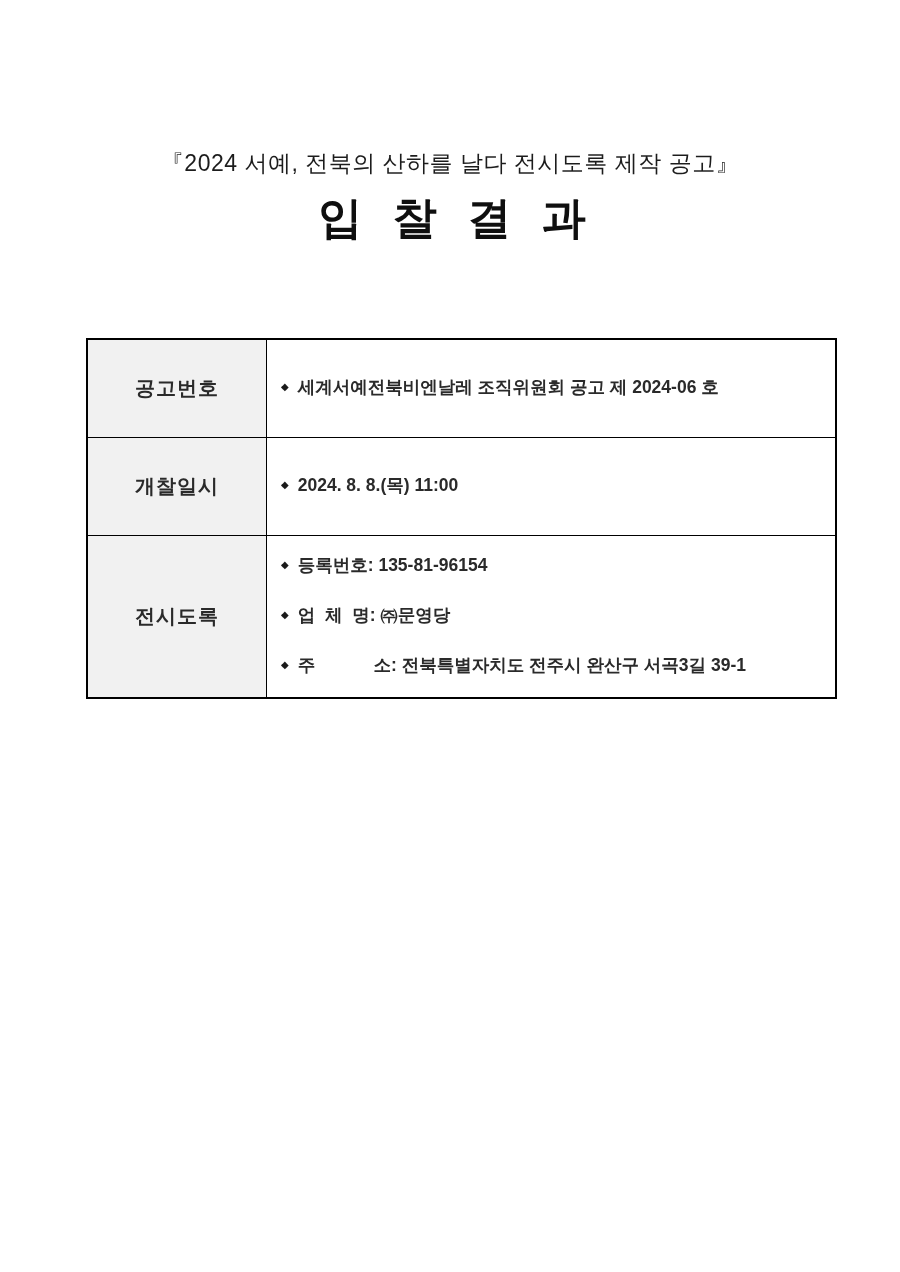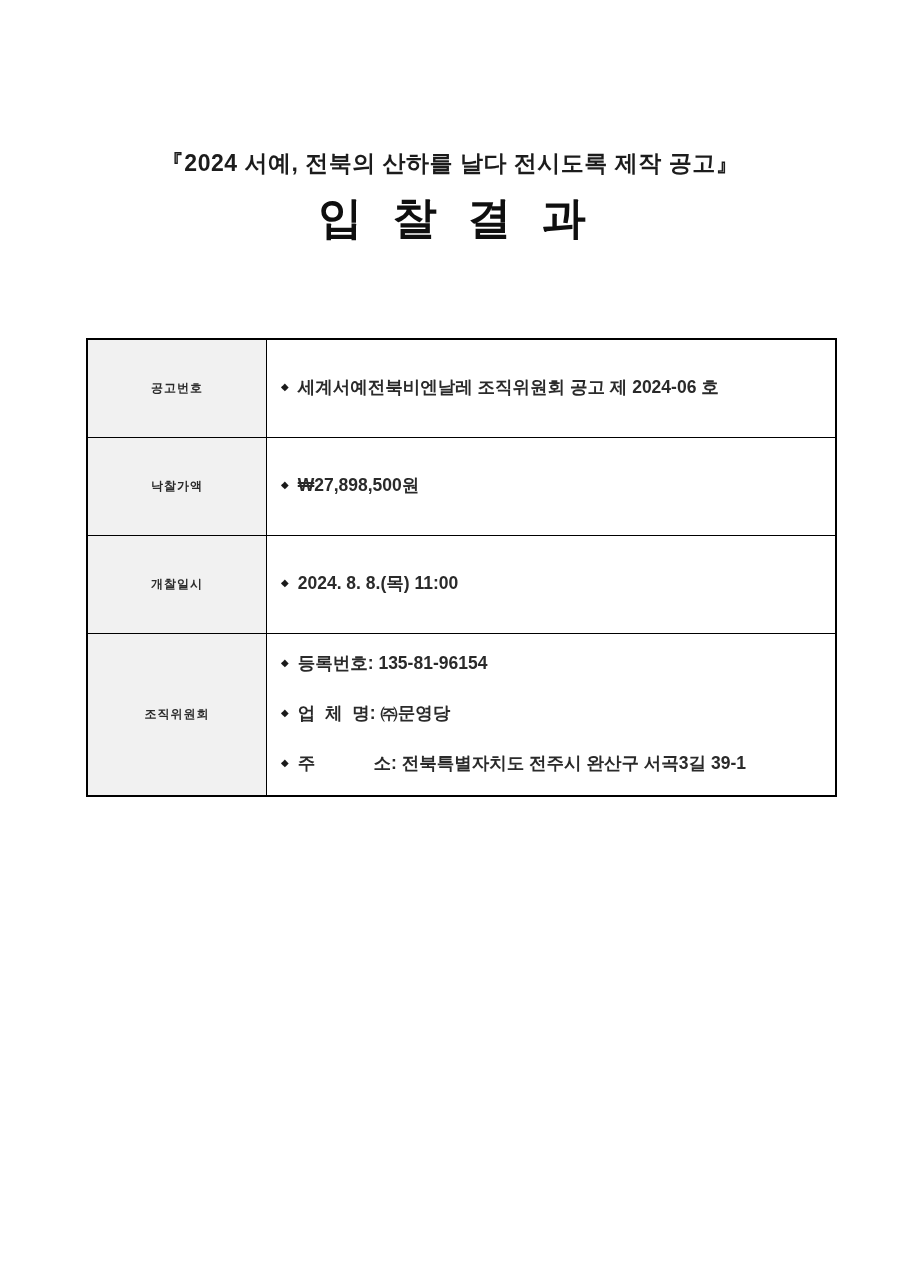--- a/index.html
+++ b/index.html
@@ -17,21 +17,21 @@
   .page {
     width: 900px;
     height: 1272px;
     position: relative;
   }
   .subtitle {
     margin: 0;
     padding-top: 148px;
     text-align: center;
     font-size: 23px;
-    font-weight: 700;
+    font-weight: 400;
     letter-spacing: 0.5px;
     color: #1c1c1c;
     white-space: pre;
     line-height: 30px;
   }
   .main-title {
     margin: 12px 0 0 6px;
     text-align: center;
     font-size: 44px;
     font-weight: 700;
@@ -49,21 +49,21 @@
   }
   table.result-table th,
   table.result-table td {
     border: 1.5px solid #000000;
   }
   .row-normal { height: 98px; }
   .row-tall   { height: 163px; }
   .label-cell {
     width: 176px;
     background: #f1f1f1;
-    font-size: 12px;
+    font-size: 20px;
     font-weight: 600;
     letter-spacing: 1px;
     text-align: center;
     vertical-align: middle;
     color: #2a2a2a;
     white-space: pre;
   }
   .content-cell {
     padding: 8px 12px 8px 14px;
     font-size: 17.5px;
@@ -114,47 +114,36 @@
             <div class="line">
               <span class="bullet">◆</span>
               <span class="text">세계서예전북비엔날레 조직위원회 공고 제 2024-06 호</span>
             </div>
           </div>
         </td>
       </tr>
 
 
 
-      <tr class="row-normal">
-        <th class="label-cell">낙찰가액</th>
-        <td class="content-cell">
-          <div class="lines">
-            <div class="line">
-              <span class="bullet">◆</span>
-              <span class="text">₩27,898,500원</span>
-            </div>
-          </div>
-        </td>
-      </tr>
 
 
       <tr class="row-normal">
         <th class="label-cell">개찰일시</th>
         <td class="content-cell">
           <div class="lines">
             <div class="line">
               <span class="bullet">◆</span>
               <span class="text">2024. 8. 8.(목) 11:00</span>
             </div>
           </div>
         </td>
       </tr>
 
       <tr class="row-tall">
-        <th class="label-cell">조직위원회</th>
+        <th class="label-cell">전시도록</th>
         <td class="content-cell">
           <div class="lines">
             <div class="line">
               <span class="bullet">◆</span>
               <span class="text">등록번호: 135-81-96154</span>
             </div>
             <div class="line">
               <span class="bullet">◆</span>
               <span class="text">업  체  명: ㈜문영당</span>
             </div>

